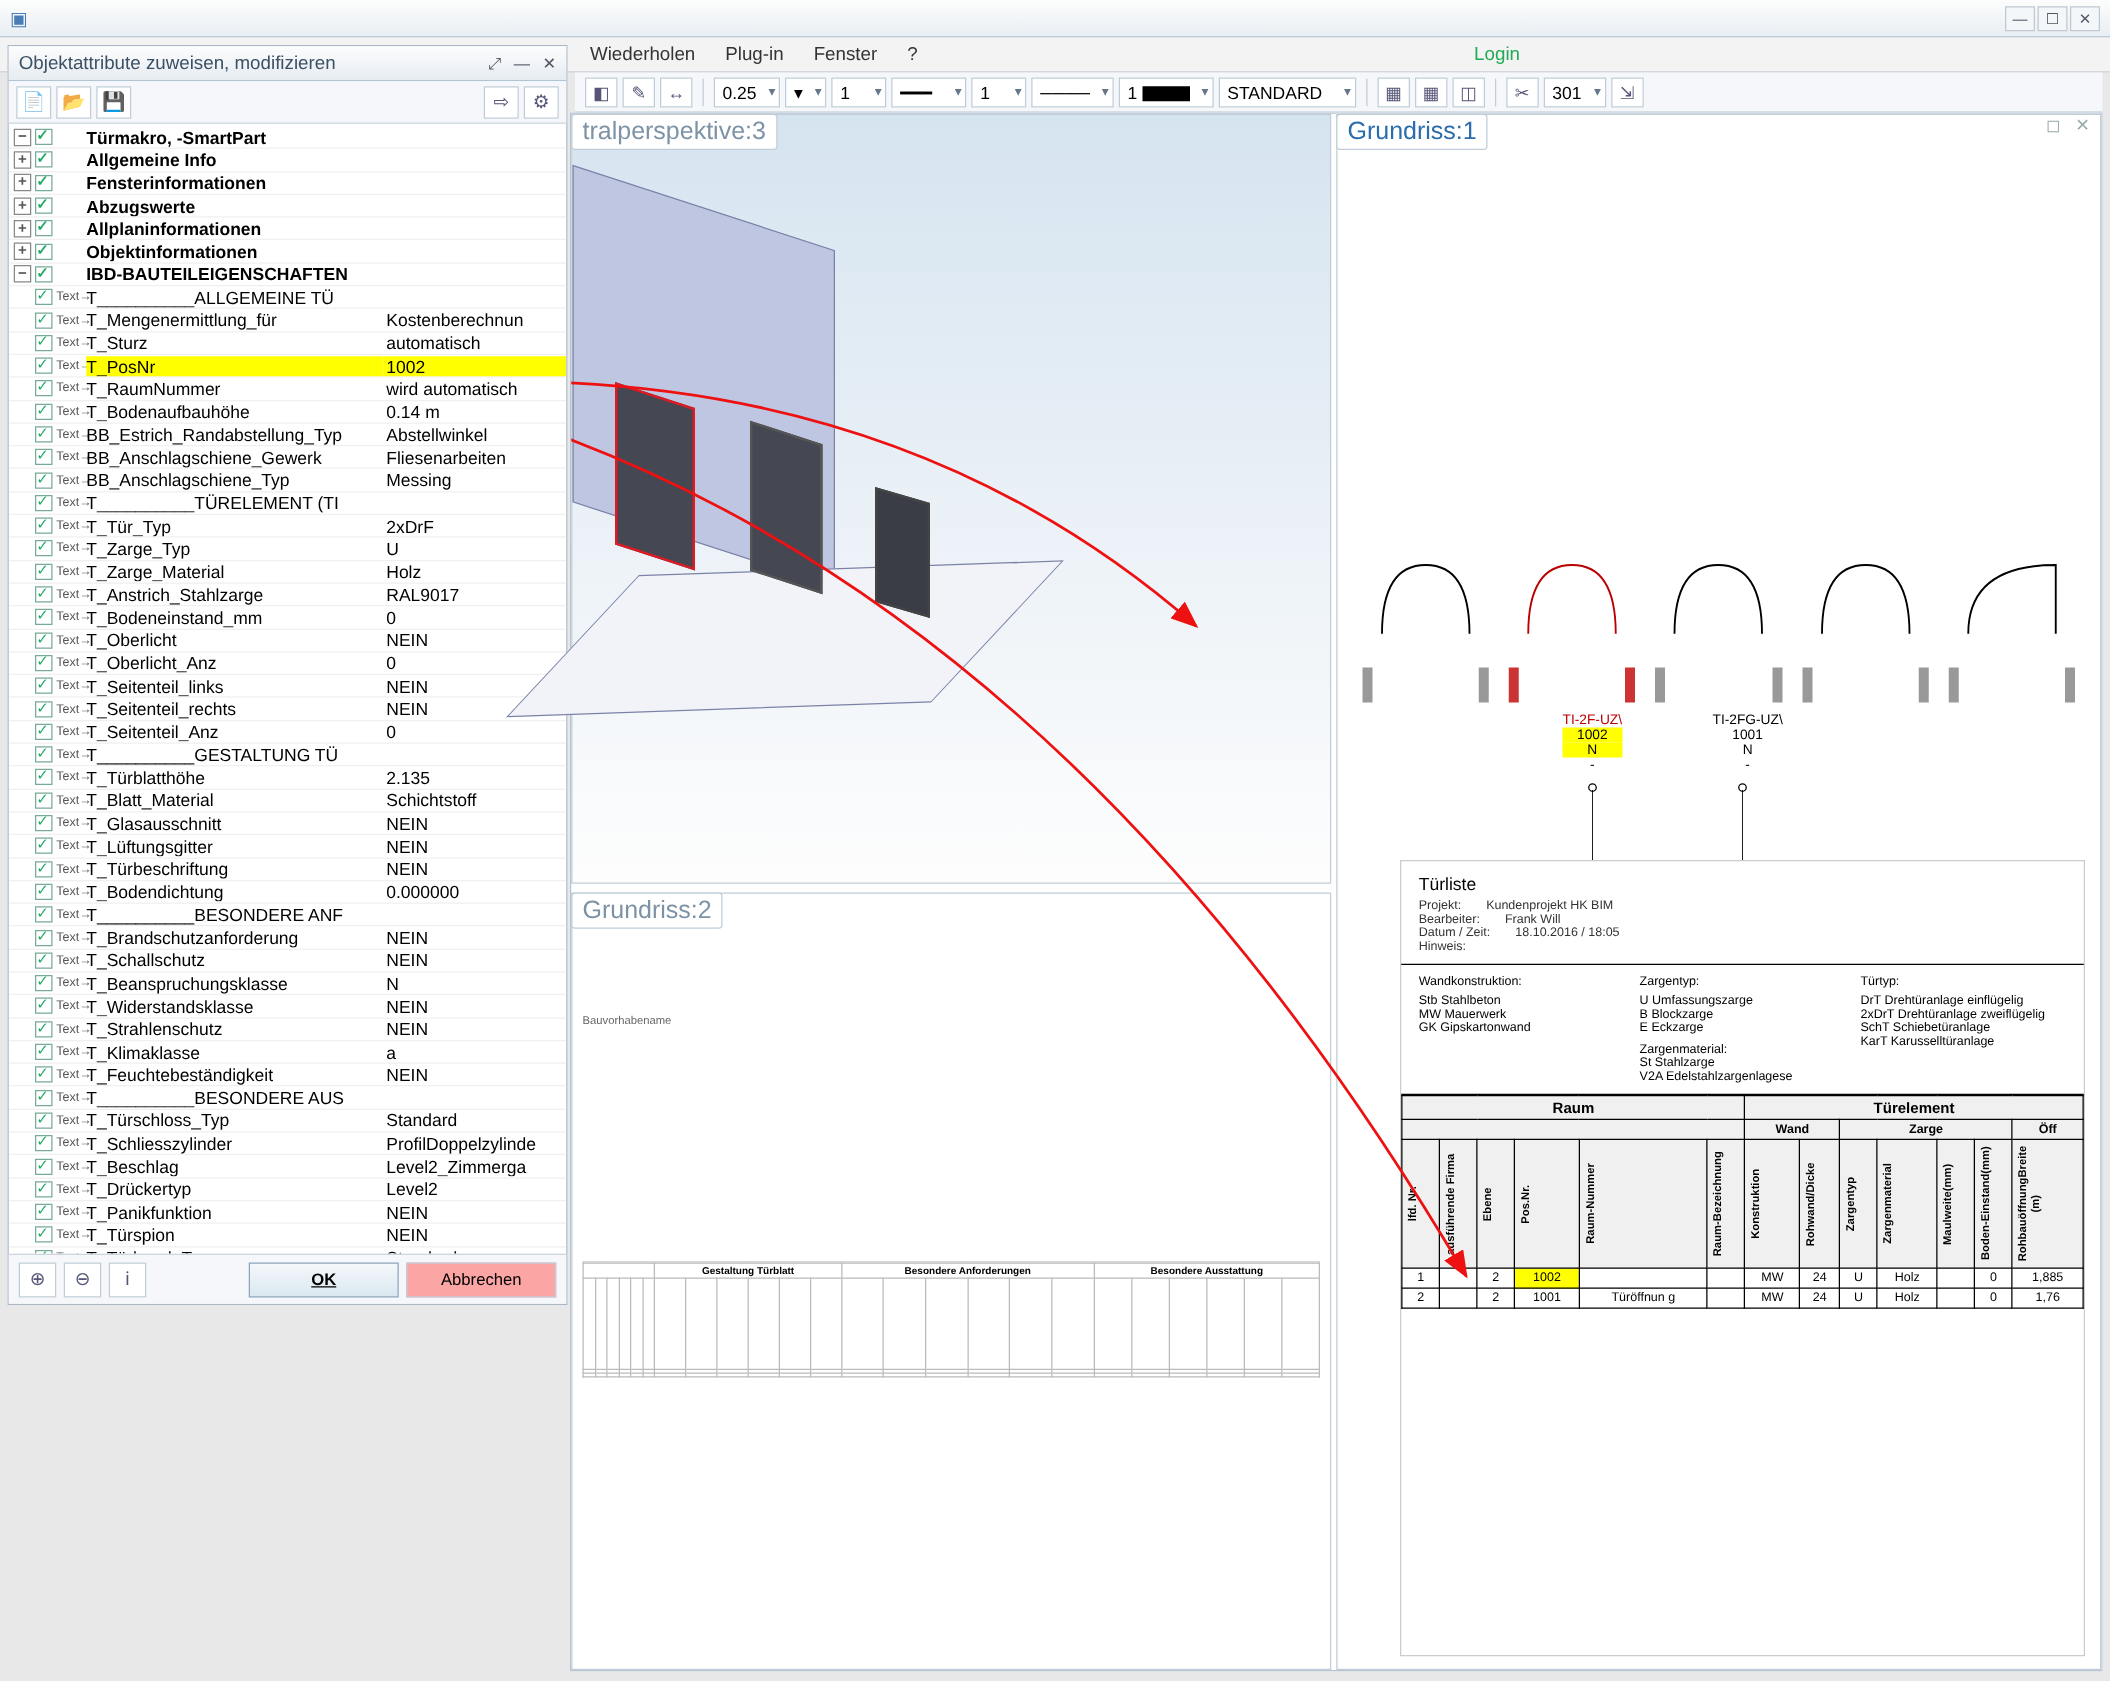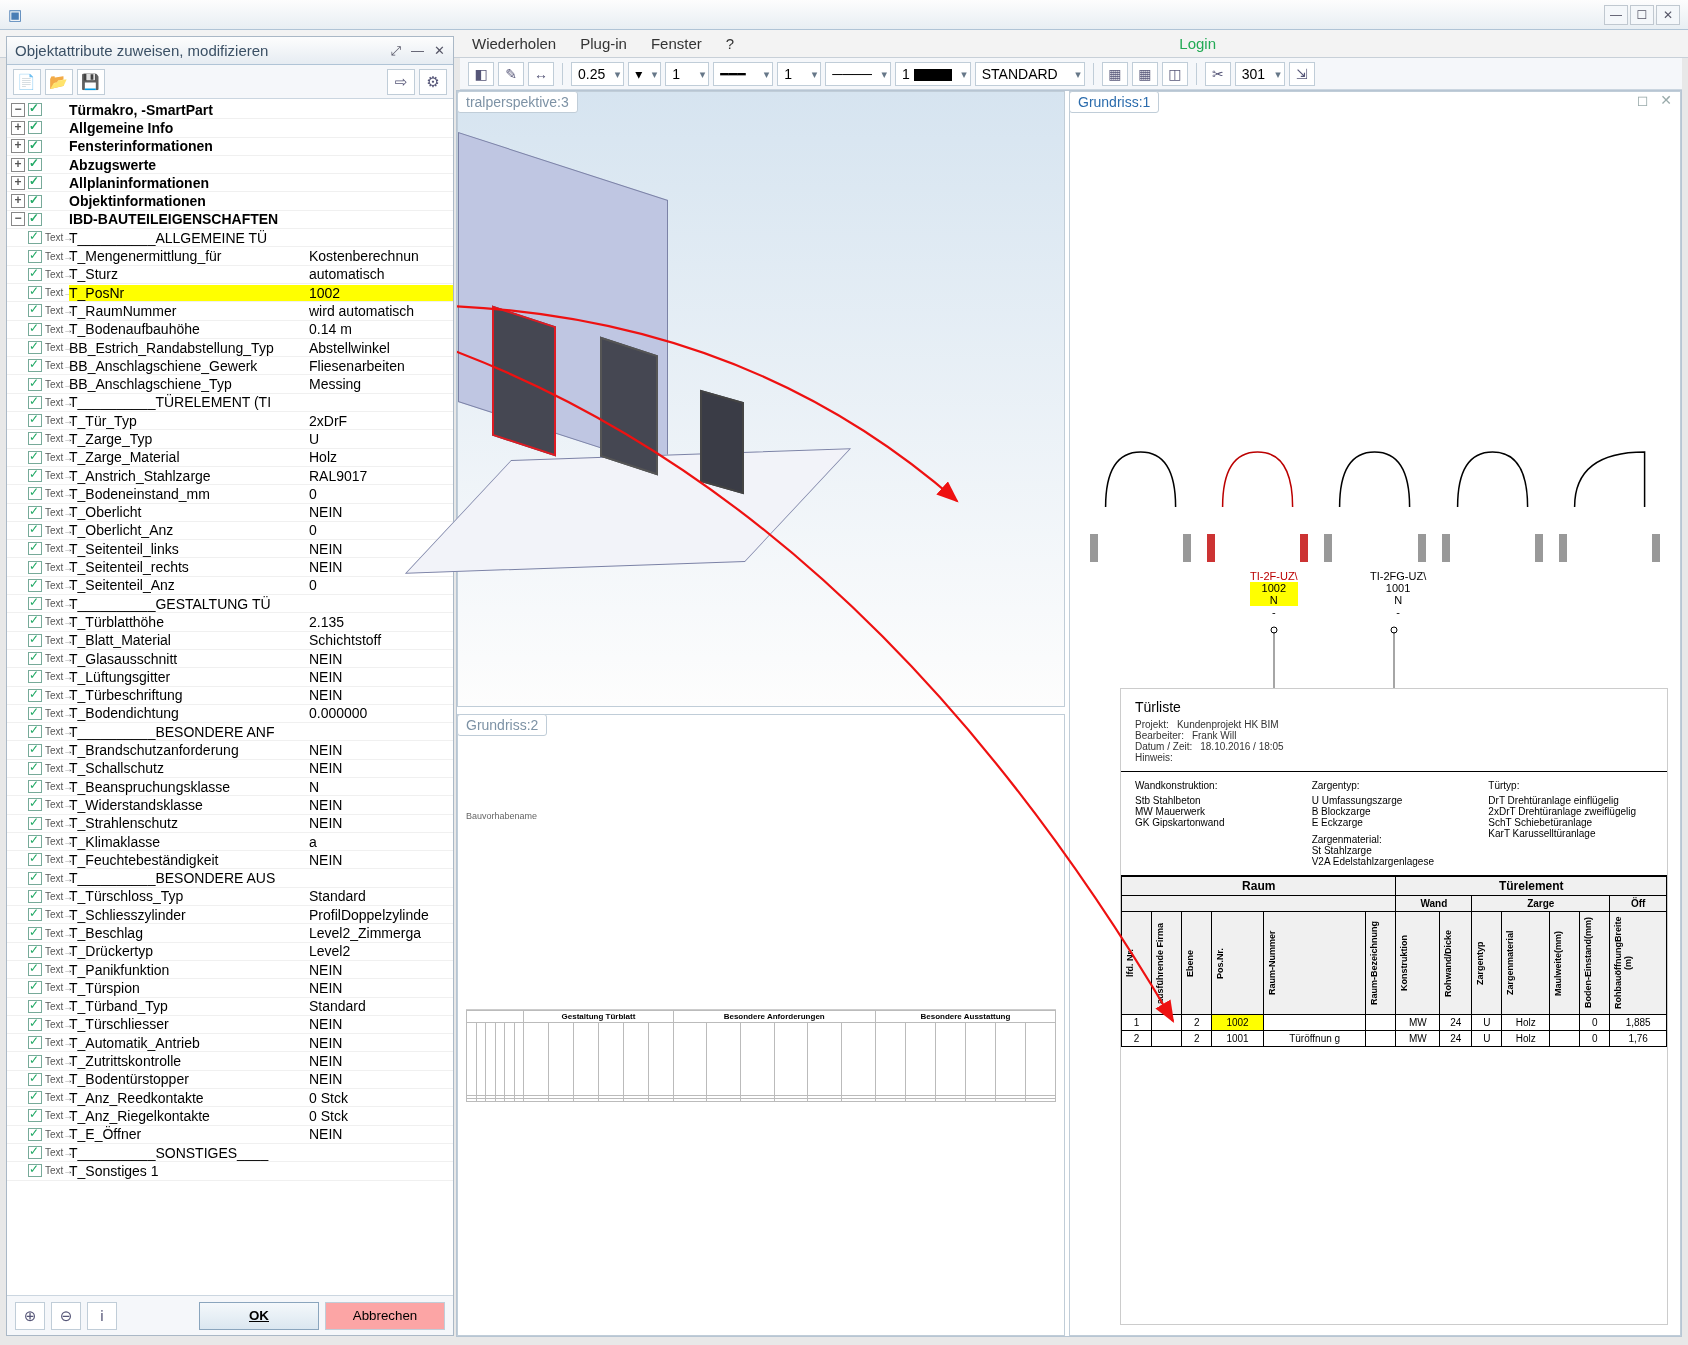--- a/index.html
+++ b/index.html
@@ -12,21 +12,21 @@
 .menubar { height: 28px; background: #f3f3f3; border-bottom: 1px solid #c8d0d8; display: flex; align-items: center; padding: 0 460px 0 0; }
 .menubar .mitem { padding: 0 12px; color: #333; cursor: pointer; }
 .menubar .login { margin-left: auto; color: #2a5; font-size: 15px; padding-right: 12px; }
 
 .toolbar2 { position: absolute; top: 58px; left: 460px; right: 6px; height: 32px; background: #f5f7fa; border-bottom: 1px solid #cbd6e0; display: flex; align-items: center; gap: 4px; padding: 0 8px; }
 .toolbar2 .tbtn { width: 26px; height: 24px; border: 1px solid #c0cdd8; background: #fff; text-align: center; line-height: 22px; font-size: 14px; color: #557; }
 .toolbar2 .sep { width: 1px; height: 22px; background: #c0cdd8; margin: 0 4px; }
 .toolbar2 .combo { border: 1px solid #c0cdd8; background: #fff; height: 24px; padding: 0 18px 0 6px; line-height: 22px; font-size: 14px; position: relative; min-width: 44px; }
 .toolbar2 .combo::after { content: "▾"; position: absolute; right: 3px; top: 0; color: #678; font-size: 11px; }
 
-.attr-panel { position: absolute; left: 6px; top: 36px; width: 448px; height: 1300px; background: #fff; border: 1px solid #aab8c6; }
+.attr-panel { position: absolute; left: 6px; top: 36px; width: 448px; height: 1008px; background: #fff; border: 1px solid #aab8c6; }
 .attr-head { height: 28px; background: linear-gradient(#fdfdfd,#e6ecf2); border-bottom: 1px solid #b0c4d6; display: flex; align-items: center; padding: 0 8px; color: #3b5065; }
 .attr-head .right { margin-left: auto; display: flex; gap: 10px; font-size: 13px; color: #556; }
 .attr-tools { height: 34px; background: #f5f7fa; border-bottom: 1px solid #cbd6e0; display: flex; align-items: center; padding: 0 6px; gap: 4px; }
 .attr-tools .tbtn { width: 28px; height: 26px; border: 1px solid #c0cdd8; background: #fff; text-align: center; line-height: 24px; font-size: 15px; color: #557; }
 .attr-tools .spacer { flex: 1; }
 .attr-list { position: absolute; top: 64px; bottom: 40px; left: 0; right: 0; overflow: hidden; }
 .attr-row { display: flex; align-items: center; height: 18.3px; font-size: 14px; border-bottom: 1px solid #f0f0f0; }
 .attr-row.group { font-weight: 600; }
 .attr-row .expander { width: 14px; height: 14px; border: 1px solid #888; text-align: center; line-height: 10px; font-size: 12px; margin: 0 3px 0 4px; color: #555; }
 .attr-row .expander.blank { border: none; }
@@ -36,21 +36,21 @@
 .attr-row .aname { flex: 0 0 238px; white-space: nowrap; overflow: hidden; text-overflow: clip; padding-right: 4px; }
 .attr-row .aval { flex: 1; padding-left: 2px; white-space: nowrap; overflow: hidden; }
 .attr-row.hl .aname, .attr-row.hl .aval { background: #ffff00; }
 .attr-foot { position: absolute; bottom: 0; left: 0; right: 0; height: 40px; background: #f5f7fa; border-top: 1px solid #cbd6e0; display: flex; align-items: center; padding: 0 8px; gap: 6px; }
 .attr-foot .tbtn { width: 30px; height: 28px; border: 1px solid #c0cdd8; background: #fff; text-align: center; line-height: 26px; color: #557; }
 .attr-foot .ok { margin-left: auto; width: 120px; height: 28px; background: linear-gradient(#f4f8fb,#dbe7f0); border: 1px solid #8aa5bd; font-weight: 600; text-decoration: underline; }
 .attr-foot .cancel { width: 120px; height: 28px; background: #fca5a5; border: 1px solid #c0cdd8; }
 
 .viewport { position: absolute; left: 456px; top: 90px; right: 6px; bottom: 8px; background: #fff; border: 1px solid #b7c5d3; }
 .vpane { position: absolute; border: 1px solid #c0cdd8; }
-.vpane .vlabel { position: absolute; top: -1px; left: -1px; padding: 2px 8px; background: #fff; border: 1px solid #c0cdd8; border-radius: 3px; color: #7d92a5; font-size: 14px; }
+.vpane .vlabel { position: absolute; top: -1px; left: -1px; padding: 2px 8px; background: #fff; border: 1px solid #c0cdd8; border-radius: 3px; color: #7d92a5; font-size: 20px; }
 .vpane .vlabel.act { color: #2b6cad; }
 .vpane .vpctl { position: absolute; top: 0; right: 4px; font-size: 14px; color: #9aa; letter-spacing: 4px; }
 .persp { left: 0; top: 0; width: 49.7%; height: 49.5%; background: linear-gradient(#d6e4f0,#fdfdfd); }
 .gr1 { right: 0; top: 0; width: 50%; height: 100%; background: #fff; }
 .gr2 { left: 0; bottom: 0; width: 49.7%; height: 50%; background: #fff; }
 
 .building { position: absolute; left: 0; top: 74px; width: 290px; height: 440px; }
 .wall { position: absolute; background: #bfc6e2; border: 1px solid #7b82a6; }
 .door3d { position: absolute; background: #454752; border: 2px solid #de1b23; }
 
@@ -62,21 +62,21 @@
 .fpdoor .fpl { left: 8px; } .fpdoor .fpr { right: 8px; }
 .fpdoor.red svg path { stroke: #b00; } .fpdoor.red .fpost { background: #c33; }
 
 .fplabel { position: absolute; text-align: center; font-size: 11px; white-space: nowrap; }
 .fplabel .hl { background: #ffff00; padding: 0 3px; }
 
 
 .report { position: absolute; top: 596px; left: 50px; right: 12px; bottom: 10px; border: 1px solid #ccc; background: #fff; font-size: 11px; }
 .report .rtitle { padding: 10px 14px 4px; font-size: 14px; }
 .report .rmeta { padding: 0 14px 8px; font-size: 10px; color: #333; }
-.report .rmeta div { display: flex; gap: 8px; }
+.report .rmeta div { display: flex; gap: 20px; }
 .report .legend { border-top: 1px solid #000; border-bottom: 1px solid #000; }
 .report .legend-h { background: #f0f0f0; padding: 4px 14px; font-weight: 600; font-size: 12px; border-bottom: 1px solid #000; }
 .report .legend-b { display: flex; padding: 8px 14px; gap: 12px; font-size: 10px; }
 .report .legend-col { flex: 1; }
 .report .tbl { border-collapse: collapse; width: 100%; font-size: 10px; }
 .report .tbl th, .report .tbl td { border: 1px solid #000; padding: 2px 3px; text-align: center; }
 .report .tbl th { background: #f0f0f0; }
 .report .tbl th.group { font-size: 12px; }
 .report .vtxt { writing-mode: vertical-rl; transform: rotate(180deg); height: 98px; font-size: 9px; }
 .report .hlcell { background: #ffff00; }

